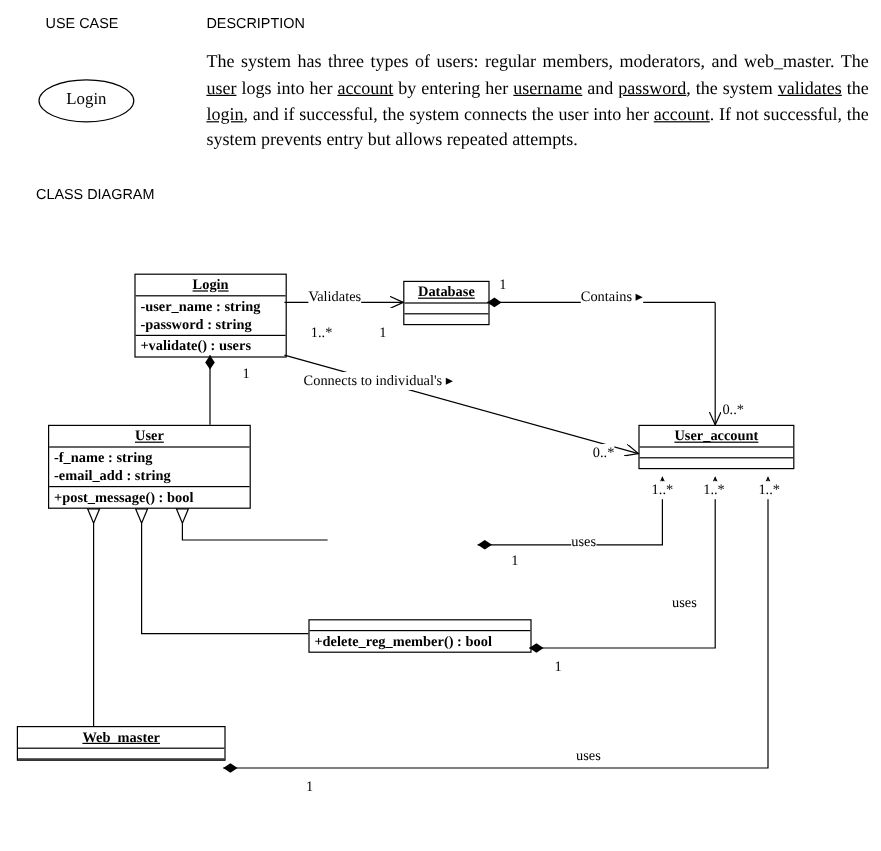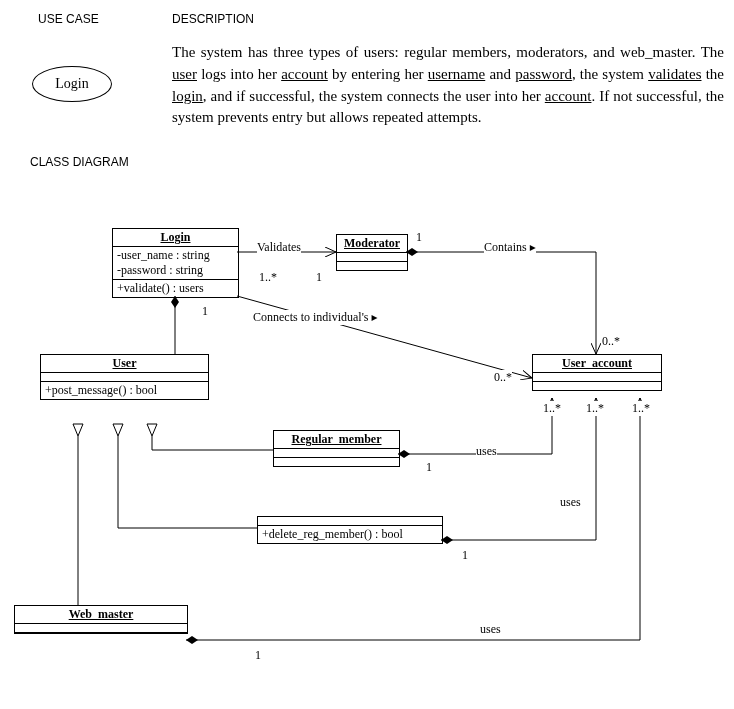--- a/index.html
+++ b/index.html
@@ -53,21 +53,21 @@
   }
   .class-attrs {
     border-bottom: 1px solid #000;
     padding: 1px 4px;
     min-height: 6px;
   }
   .class-ops {
     padding: 1px 4px;
     min-height: 6px;
   }
-  .row { white-space: nowrap; }
+  .row { white-space: nowrap; font-weight: bold; }
   svg.overlay {
     position: absolute;
     left: 0; top: 0;
     width: 734px; height: 709px;
     pointer-events: none;
   }
   .lbl {
     position: absolute;
     font-size: 12px;
     white-space: nowrap;
@@ -96,45 +96,42 @@
     <div class="class-attrs">
       <div class="row">-user_name : string</div>
       <div class="row">-password : string</div>
     </div>
     <div class="class-ops">
       <div class="row">+validate() : users</div>
     </div>
   </div>
 
   <div class="class-box" style="left:336px;top:234px;width:70px">
-    <div class="class-title">Moderator</div>
+    <div class="class-title">Database</div>
     <div class="class-attrs"></div>
     <div class="class-ops"></div>
   </div>
 
   <div class="class-box" style="left:40px;top:354px;width:167px">
     <div class="class-title">User</div>
     <div class="class-attrs">
+      <div class="row">-f_name : string</div>
+      <div class="row">-email_add : string</div>
     </div>
     <div class="class-ops">
       <div class="row">+post_message() : bool</div>
     </div>
   </div>
 
   <div class="class-box" style="left:532px;top:354px;width:128px">
     <div class="class-title">User_account</div>
     <div class="class-attrs"></div>
     <div class="class-ops"></div>
   </div>
 
-  <div class="class-box" style="left:273px;top:430px;width:125px">
-    <div class="class-title">Regular_member</div>
-    <div class="class-attrs"></div>
-    <div class="class-ops"></div>
-  </div>
 
   <div class="class-box" style="left:257px;top:516px;width:184px">
     <div class="class-attrs"></div>
     <div class="class-ops">
       <div class="row">+delete_reg_member() : bool</div>
     </div>
   </div>
 
   <div class="class-box" style="left:14px;top:605px;width:172px">
     <div class="class-title">Web_master</div>

